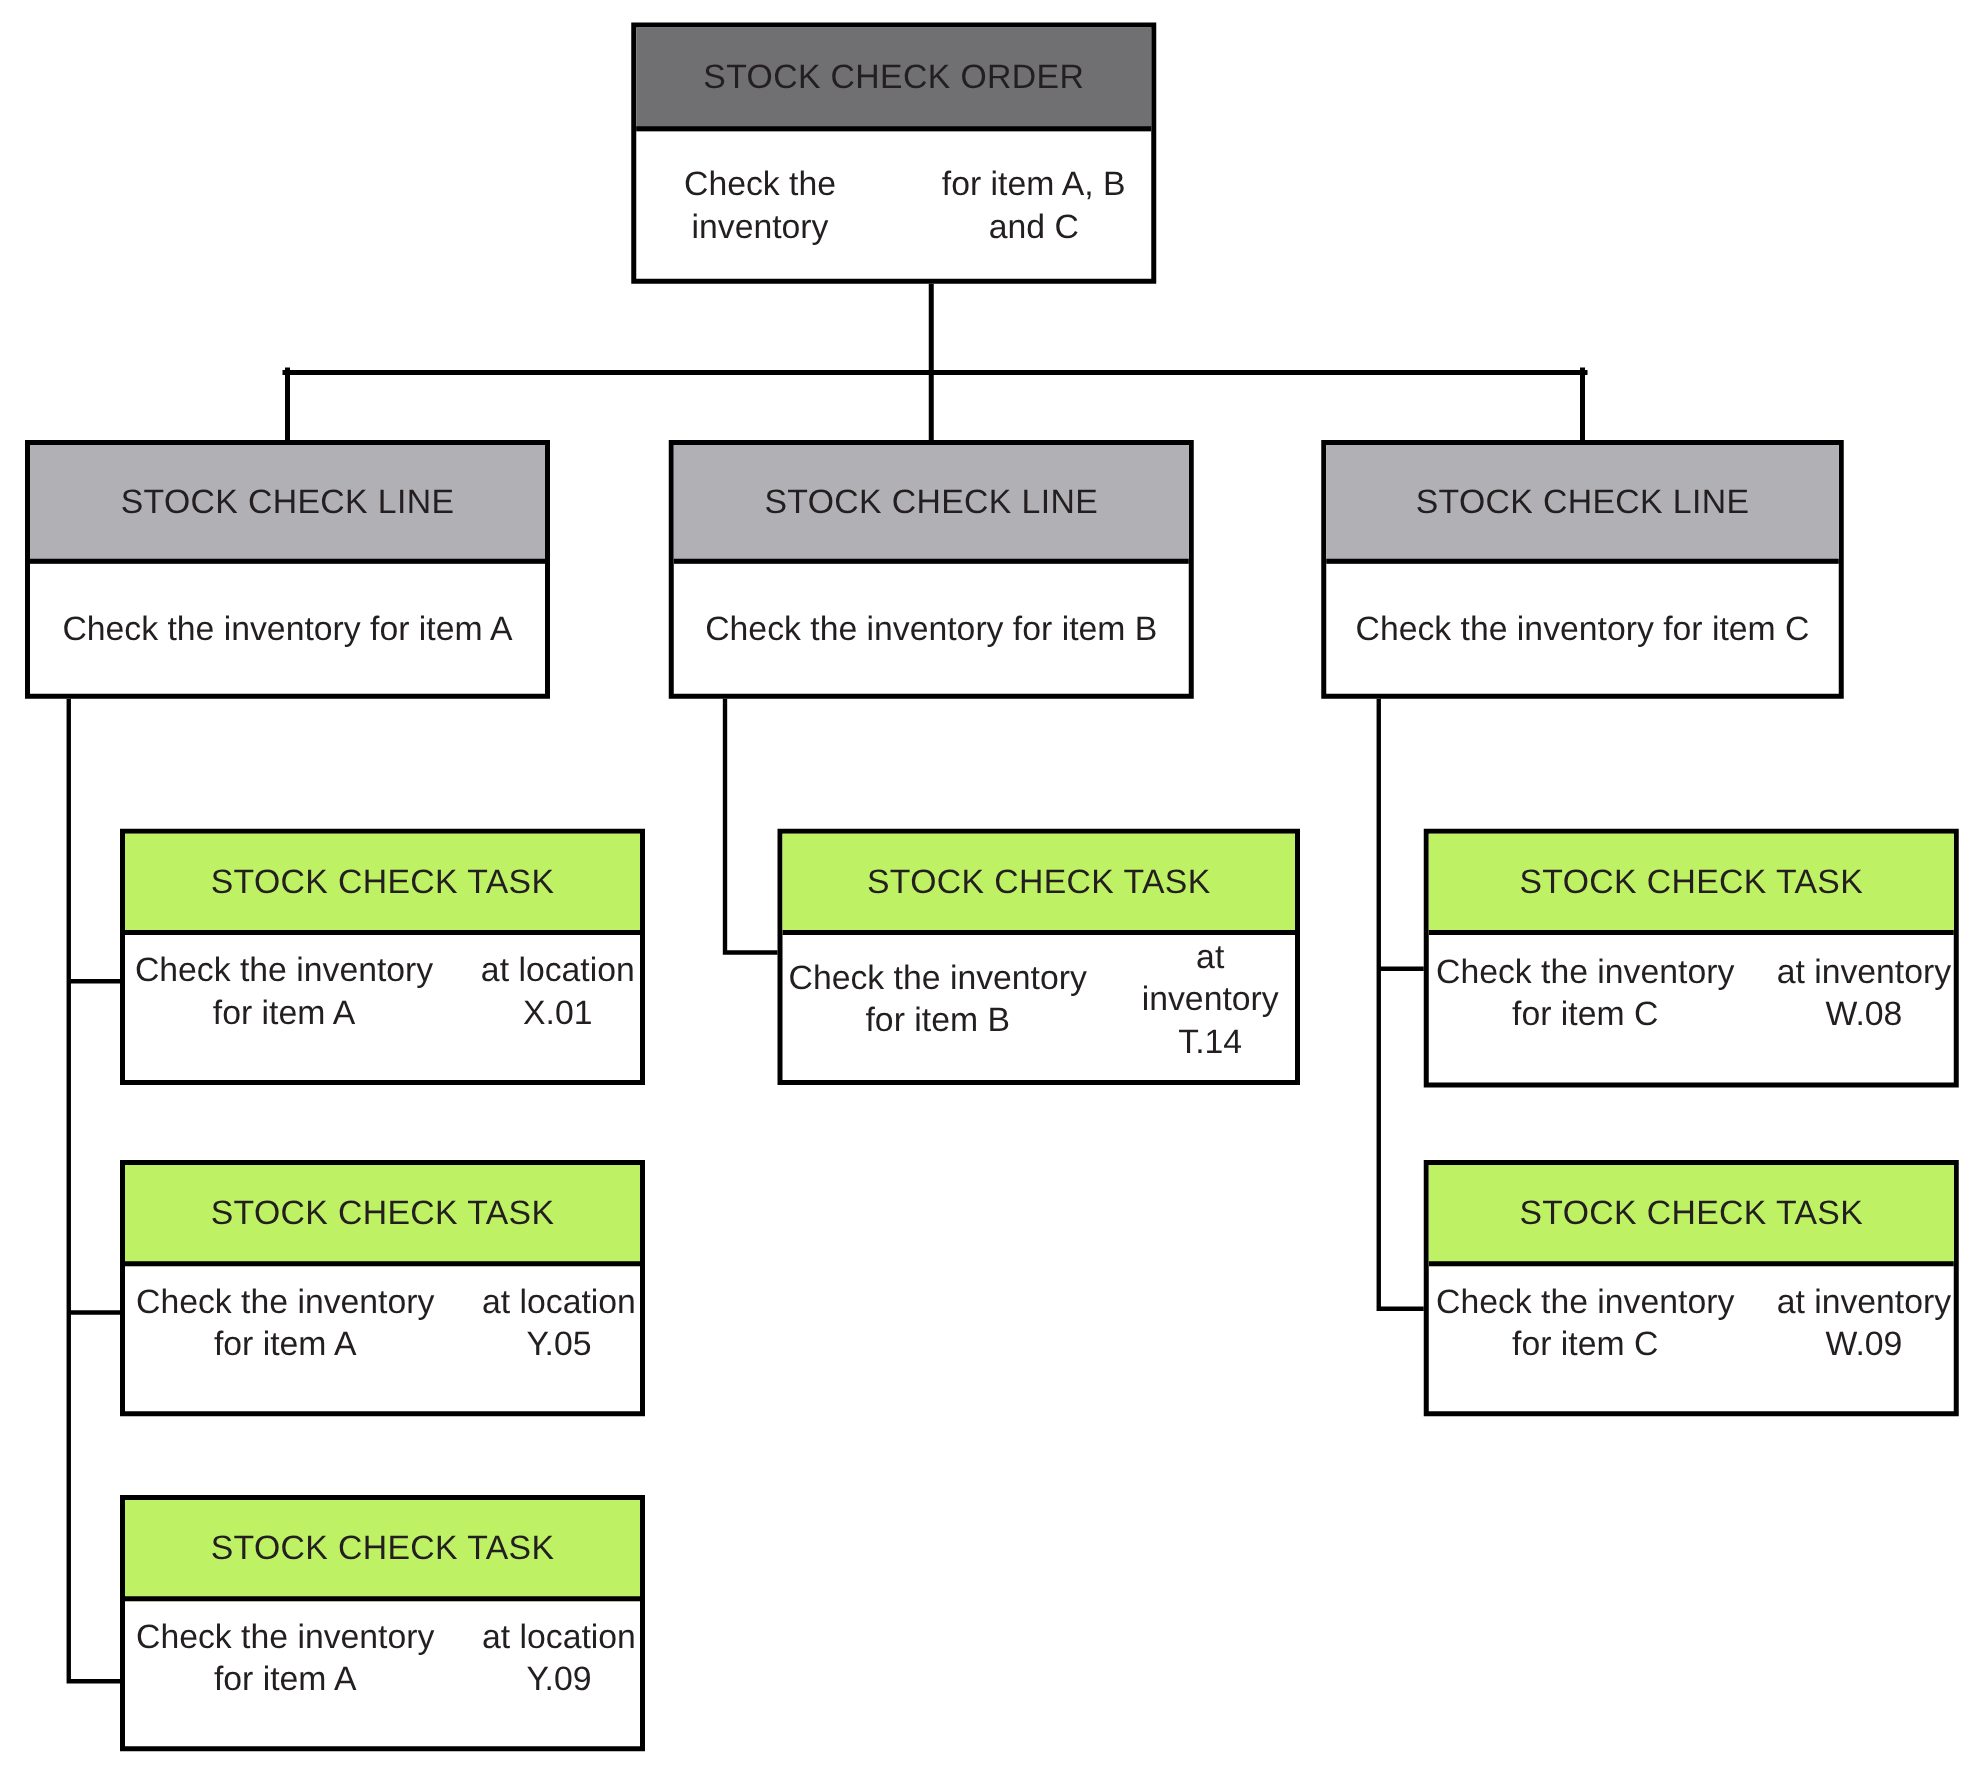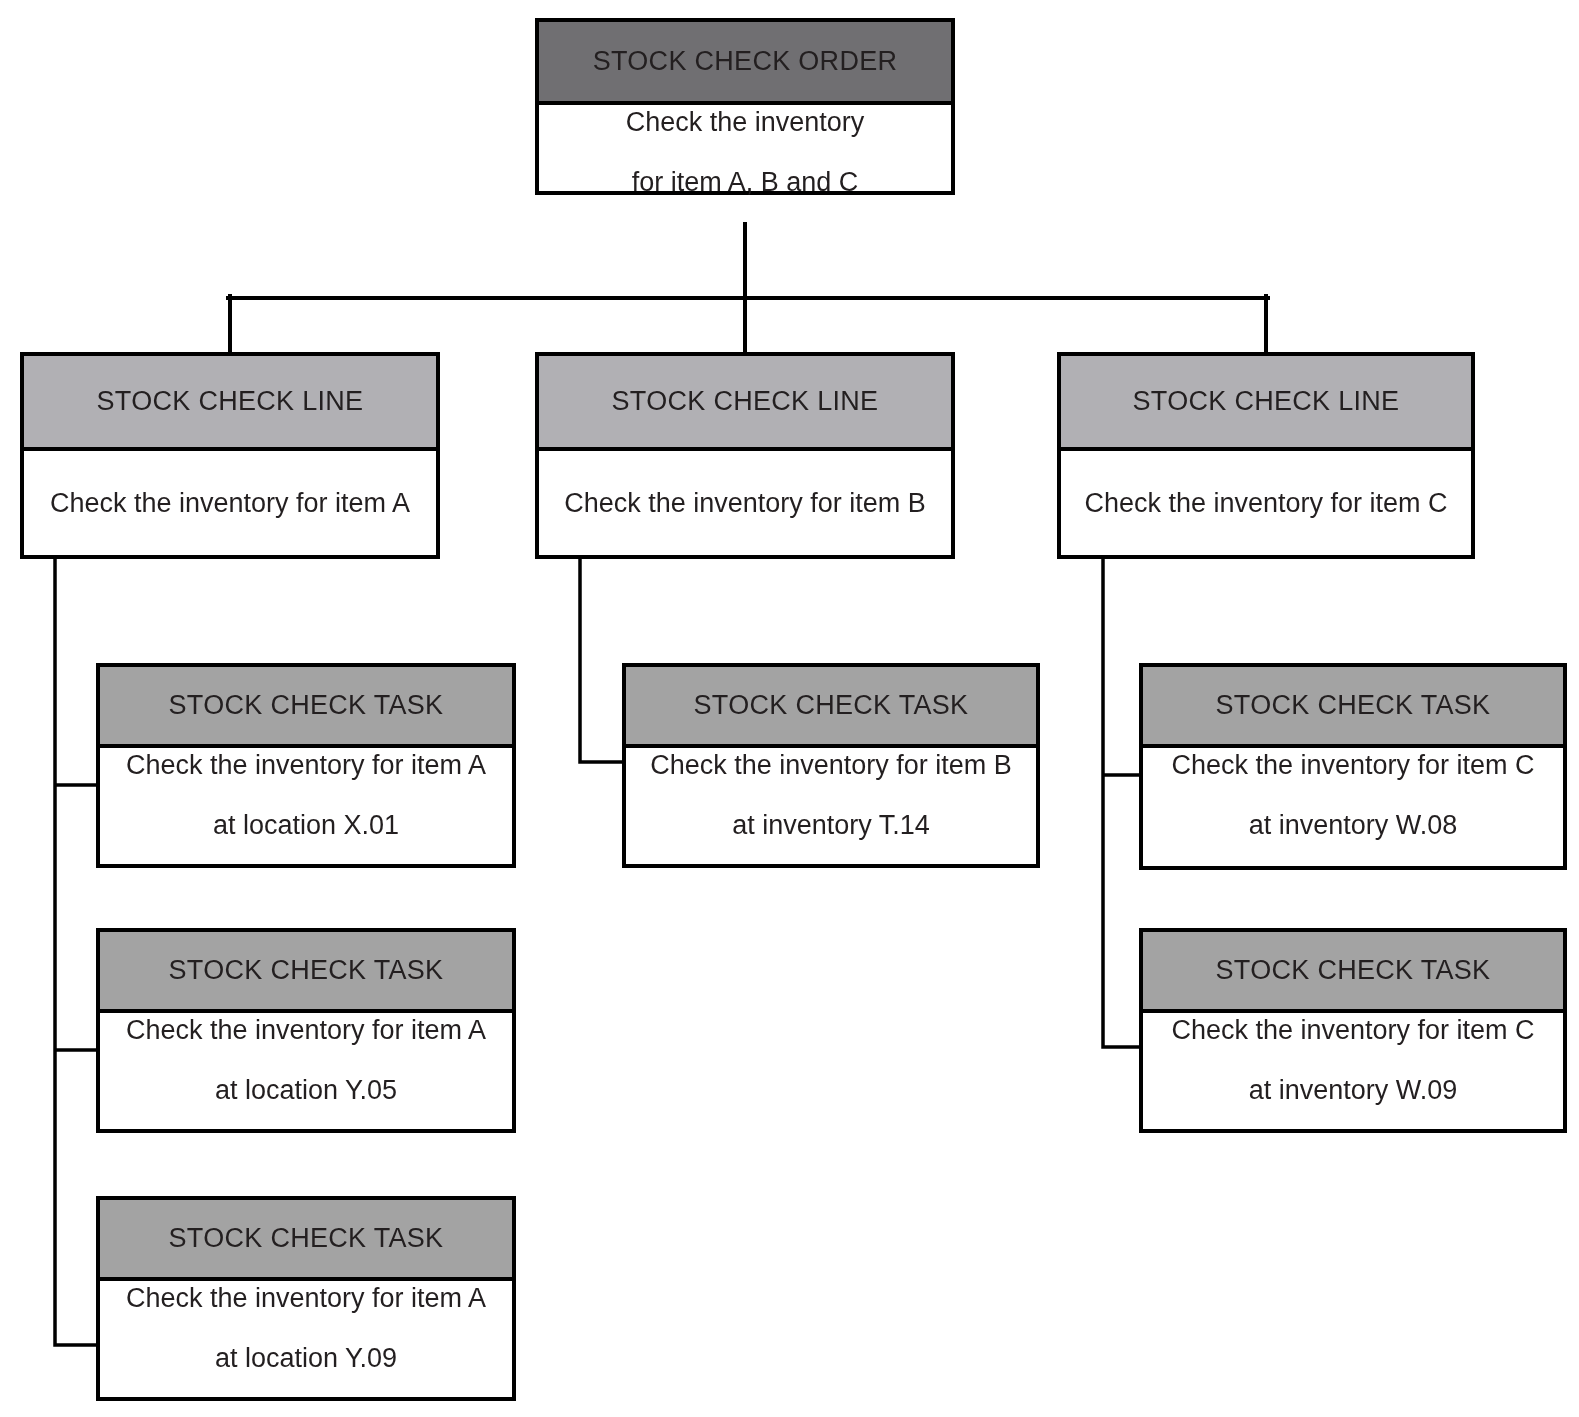--- a/index.html
+++ b/index.html
@@ -35,25 +35,24 @@
     display: flex;
     align-items: center;
     justify-content: center;
     font-size: 27px;
     color: #231f20;
     letter-spacing: 0.3px;
     flex: 0 0 auto;
   }
   .order-header  { background: #706f72; height: 83px; }
   .line-header   { background: #b1b0b4; height: 95px; }
-  .task-header   { background: #a3a3a3; height: 81px; }
+  .task-header   { background: #bef264; height: 81px; }
   .node-body {
     flex: 1 1 auto;
     display: flex;
-    flex-direction: column;
     align-items: center;
     justify-content: center;
     text-align: center;
     font-size: 27px;
     line-height: 34px;
     color: #231f20;
     gap: 26px;
   }
   .task-body { padding-bottom: 26px; }
 </style>
@@ -62,21 +61,21 @@
 
 <div id="canvas">
 
   <svg id="connectors" viewBox="0 0 1579 1417" xmlns="http://www.w3.org/2000/svg">
     <path d="M745 224 V298 M228 298 H1268 M230 296 V354 M745 296 V354 M1266 296 V354" fill="none" stroke="#000000" stroke-width="4" stroke-linecap="square"></path>
     <path d="M55 556 V1345 H96 M55 785 H96 M55 1050 H96" fill="none" stroke="#000000" stroke-width="3.5" stroke-linecap="square"></path>
     <path d="M580 556 V762 H624" fill="none" stroke="#000000" stroke-width="3.5" stroke-linecap="square"></path>
     <path d="M1103 556 V1047 H1141 M1103 775 H1141" fill="none" stroke="#000000" stroke-width="3.5" stroke-linecap="square"></path>
   </svg>
 
-  <div class="node" style="left:535px; top:18px; width:420px; height:177px;">
+  <div class="node" style="left:505px; top:18px; width:420px; height:209px;">
     <div class="node-header order-header">
       <span>STOCK CHECK ORDER</span>
     </div>
     <div class="node-body">
       <span>Check the inventory</span>
       <span>for item A, B and C</span>
     </div>
   </div>
 
   <div class="node" style="left:20px; top:352px; width:420px; height:207px;">

